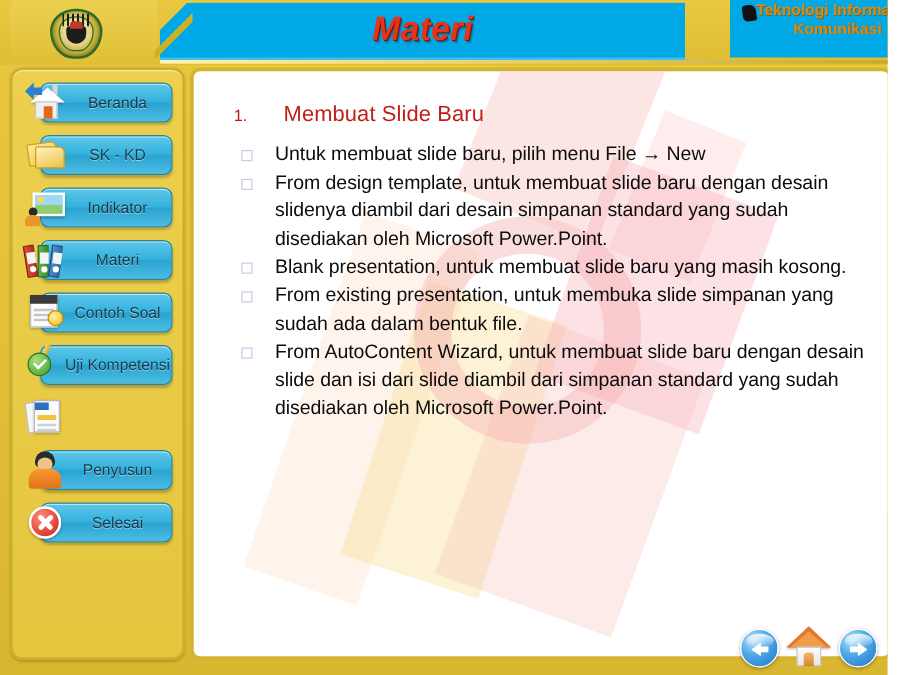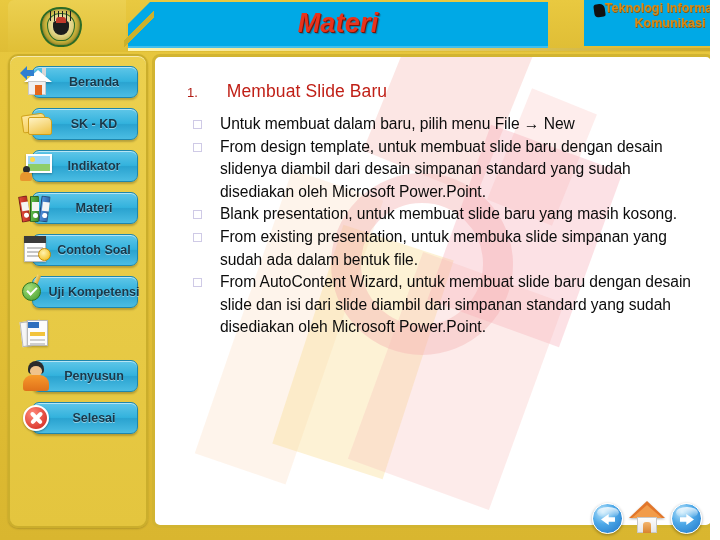--- a/index.html
+++ b/index.html
@@ -128,21 +128,21 @@
   }
   .nav-btn {
     position: absolute; left: 16px; right: 2px; top: 4px; height: 32px;
     background: linear-gradient(180deg,#5fc6e8 0%, #33b2dd 48%, #2aa3d0 52%, #4bbde3 100%);
     border: 1px solid #1e86ad;
     border-radius: 7px;
     box-shadow: 0 2px 2px rgba(0,0,0,.22), inset 0 1px 0 rgba(255,255,255,.55);
     display: flex; align-items: center; justify-content: center;
   }
   .nav-label {
-    font-size: 12.5px; font-weight: 700; color: #18384a;
+    font-size: 12.5px; font-weight: 400; color: #18384a;
     text-shadow: 0 1px 0 rgba(255,255,255,.45);
     padding-left: 18px; white-space: nowrap;
   }
   .nav-icon {
     position: absolute; left: 2px; top: 0px; width: 38px; height: 38px;
     z-index: 3;
   }
 
   
   .ic-home .roof { position:absolute; left:6px; top:8px; width:0; height:0;
@@ -463,21 +463,21 @@
 
     <div class="body-inner">
       <div class="heading">
         <span class="heading-num">1.</span>
         <span class="heading-text">Membuat Slide Baru</span>
       </div>
 
       <ul class="bullets">
         <li class="bullet">
           <span class="bullet-marker"></span>
-          <span class="bullet-text">Untuk membuat dalam baru, pilih menu File → New</span>
+          <span class="bullet-text">Untuk membuat slide baru, pilih menu File → New</span>
         </li>
         <li class="bullet">
           <span class="bullet-marker"></span>
           <span class="bullet-text">From design template, untuk membuat slide baru dengan desain slidenya diambil dari desain simpanan standard yang sudah disediakan oleh Microsoft Power.Point.</span>
         </li>
         <li class="bullet">
           <span class="bullet-marker"></span>
           <span class="bullet-text">Blank presentation, untuk membuat slide baru yang masih kosong.</span>
         </li>
         <li class="bullet">

